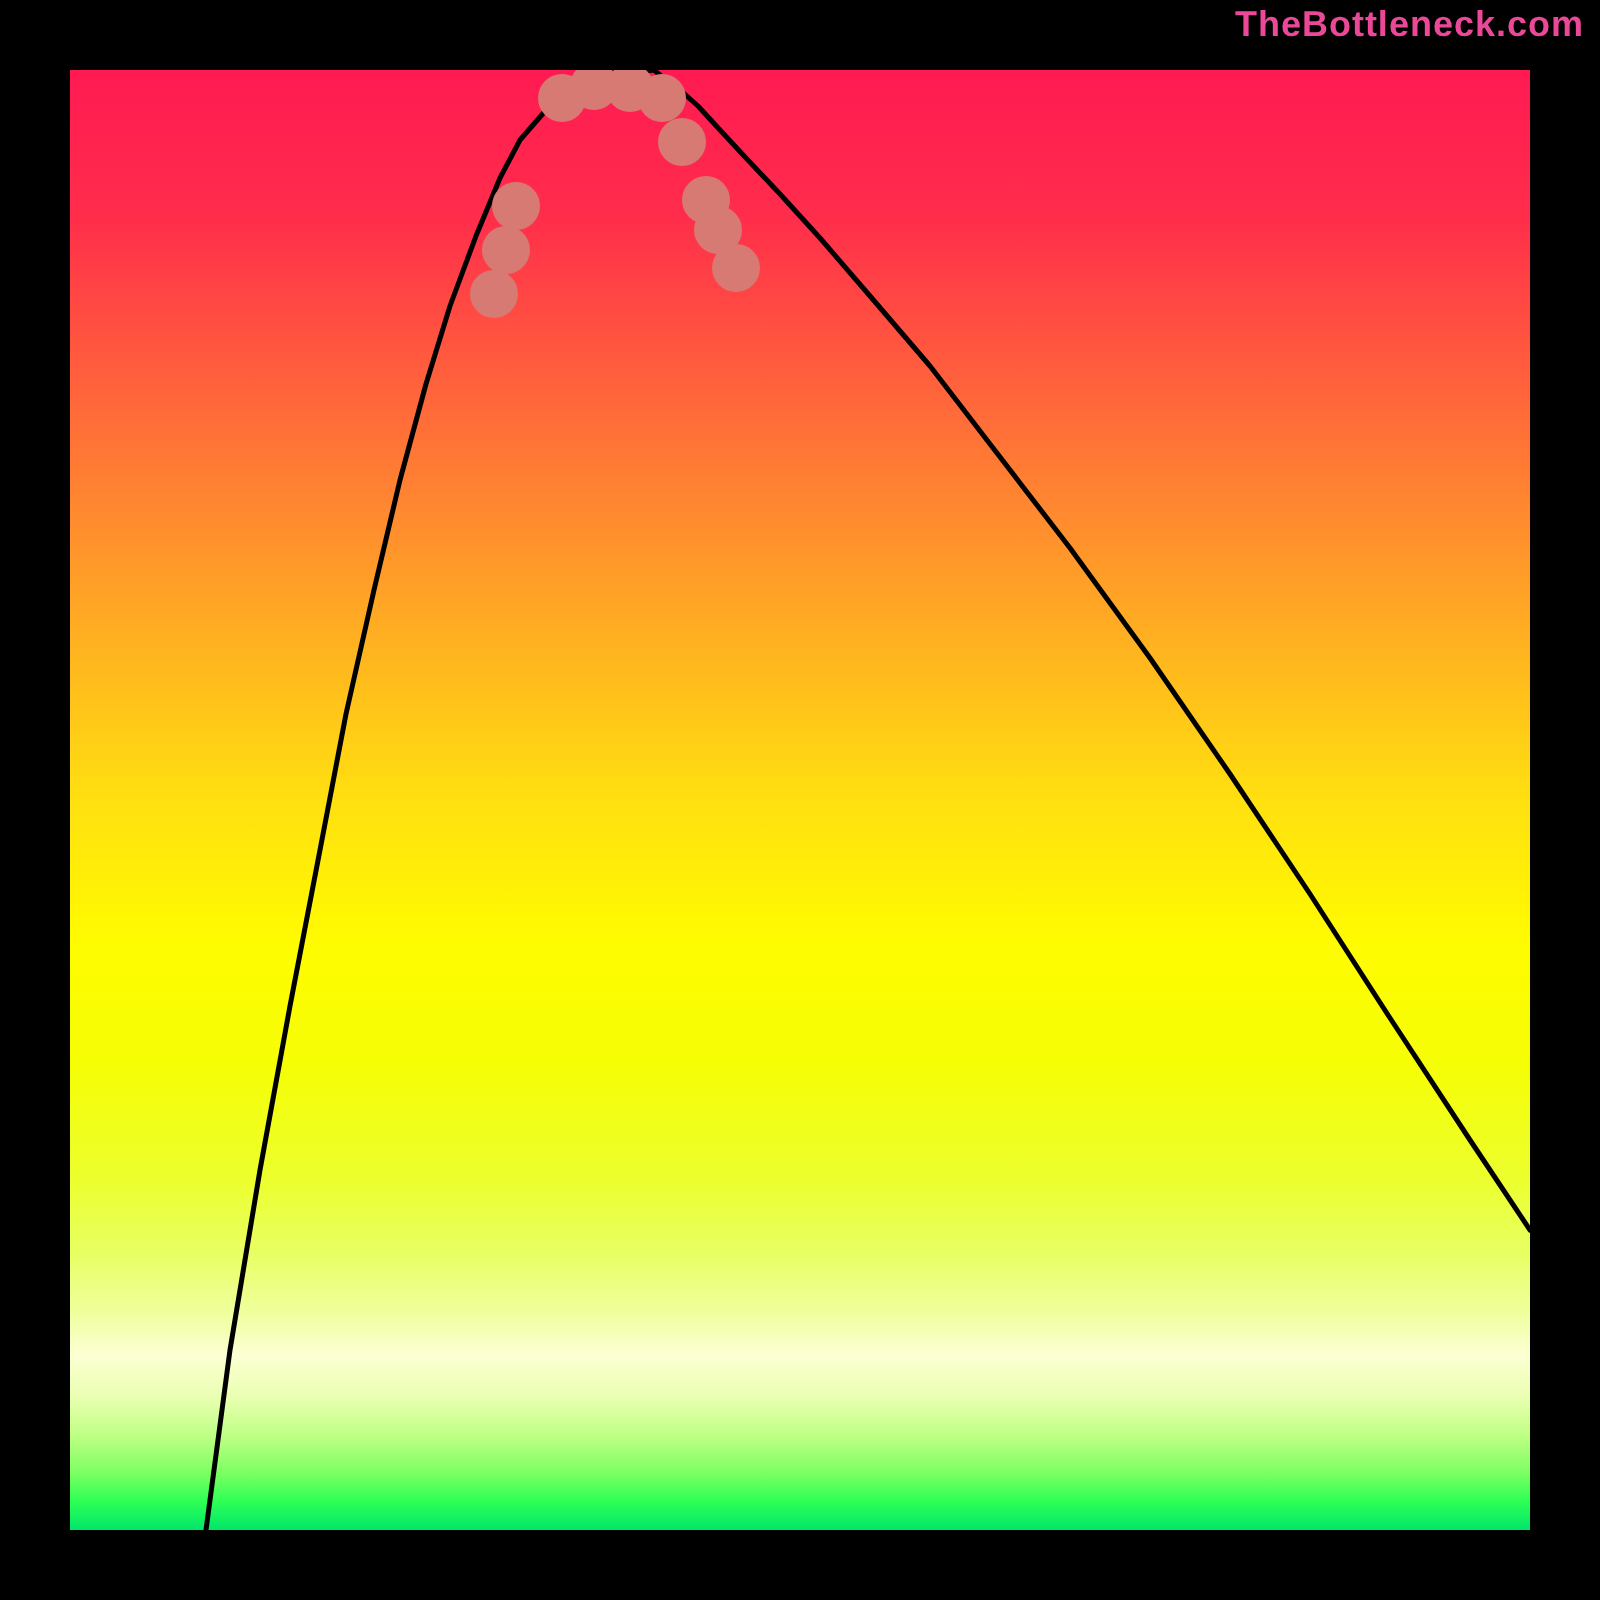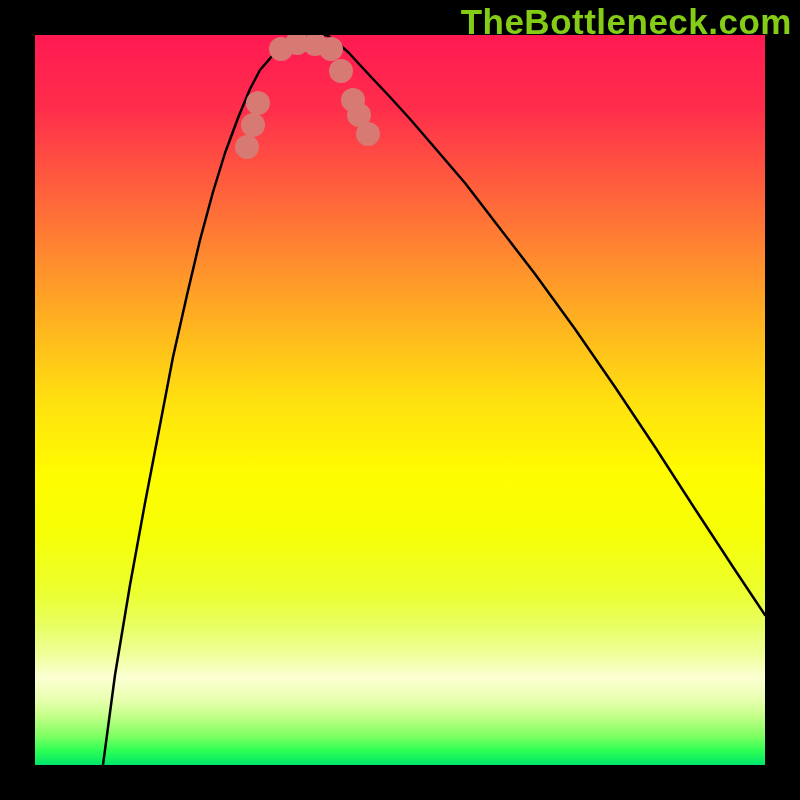--- a/index.html
+++ b/index.html
@@ -58,23 +58,23 @@
     left: 0;
     top: 0;
     width: 100%;
     height: 100%;
   }
   .watermark {
     position: absolute;
     top: 2px;
     right: 8px;
     font-family: Arial, Helvetica, sans-serif;
-    font-size: 35px;
+    font-size: 18px;
     font-weight: 600;
-    color: #84cc16;
+    color: #ec4899;
     letter-spacing: 0.5px;
     user-select: none;
   }
 </style>
 </head>
 <body>
 
 <div class="frame">
 
   <div class="plot-area">

